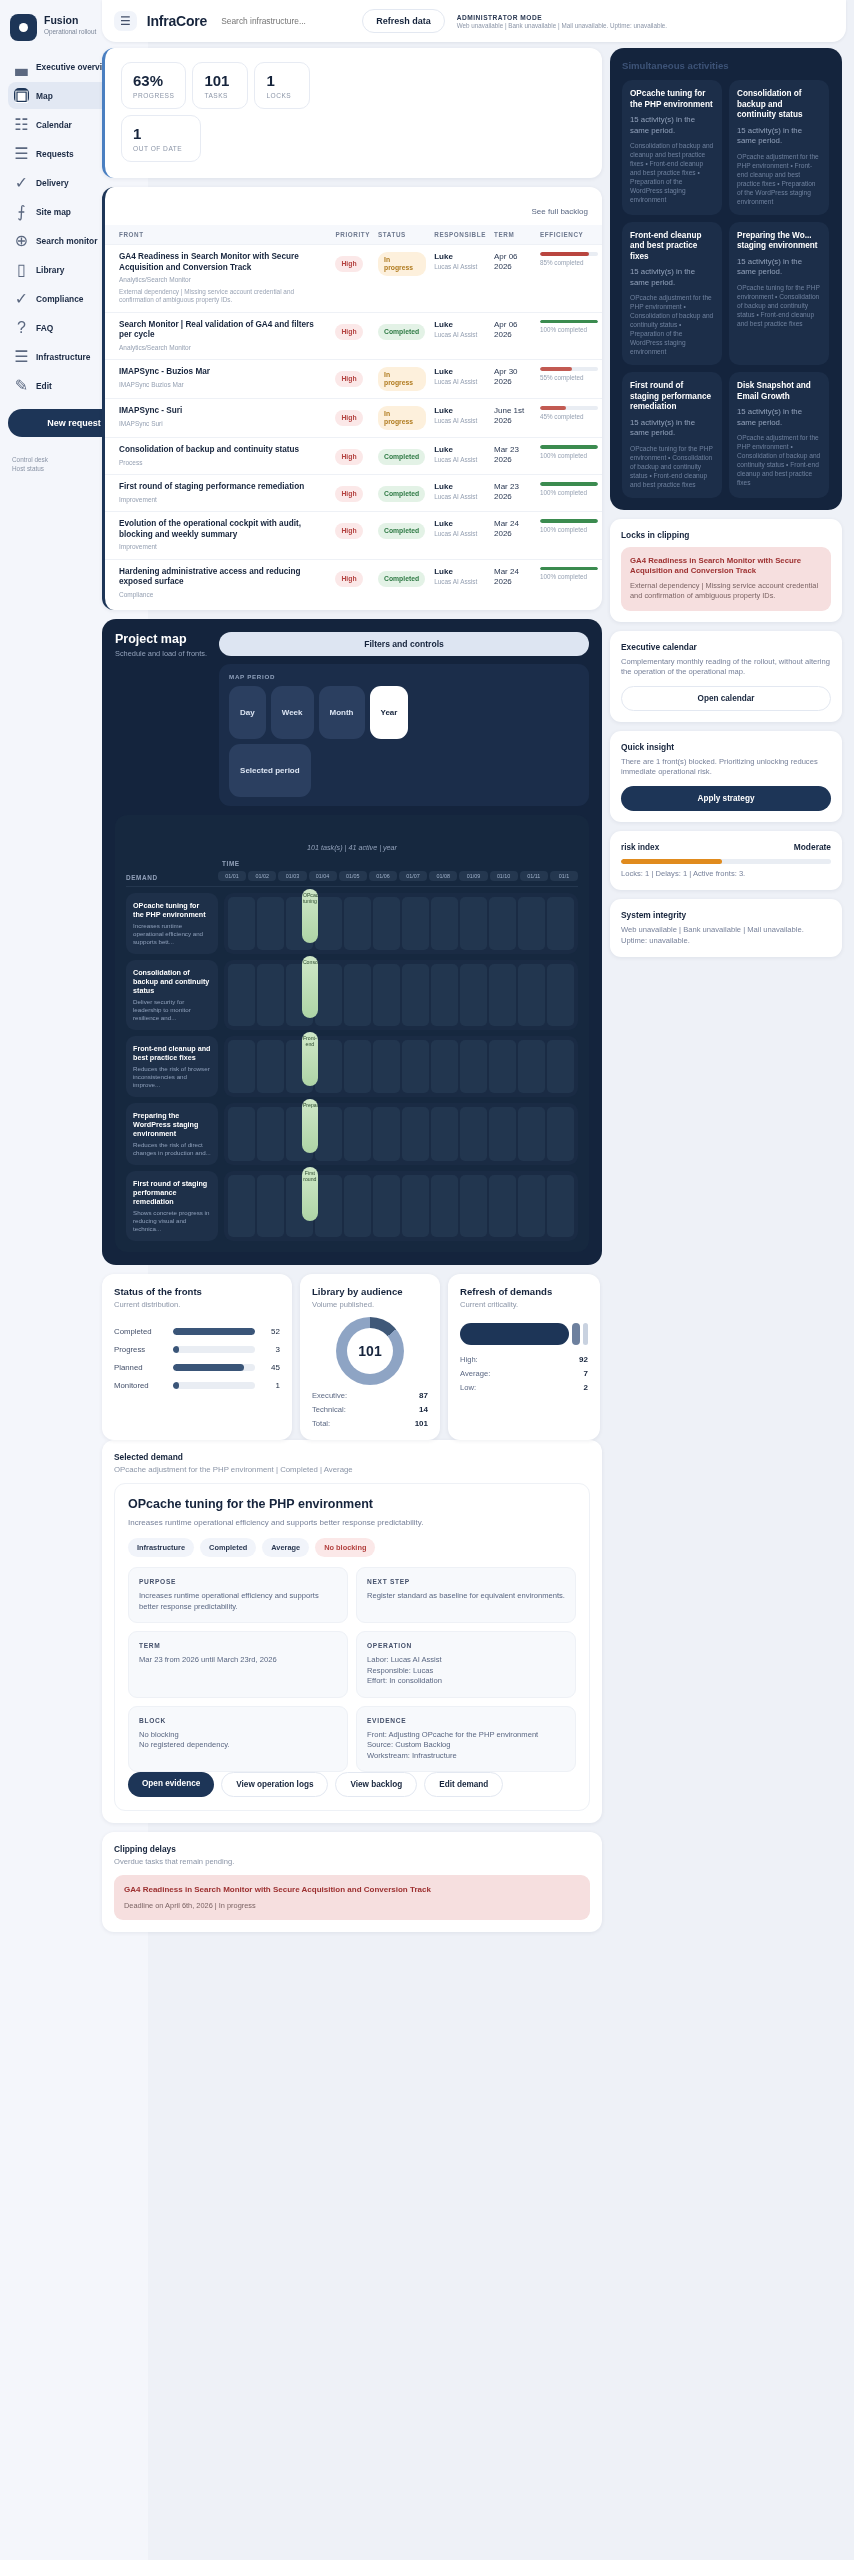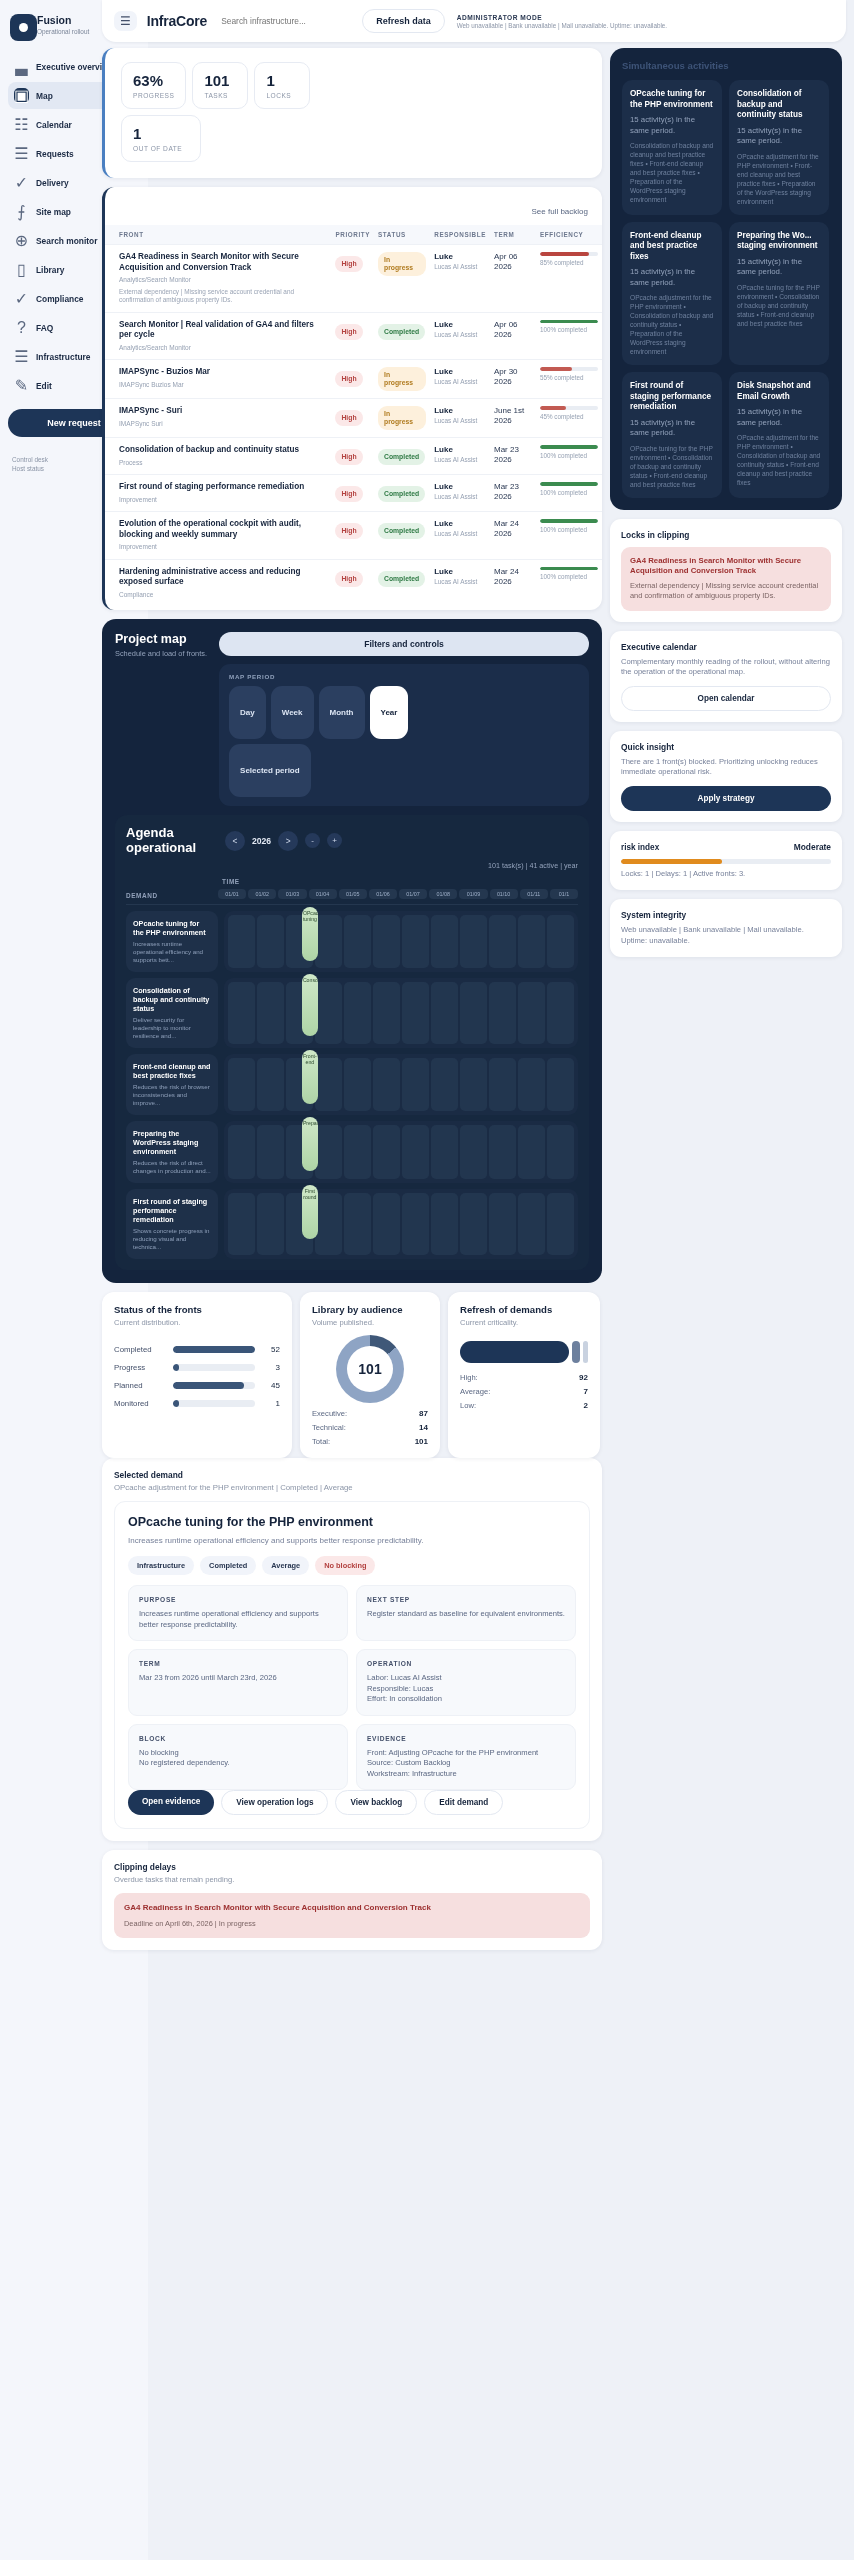--- a/index.html
+++ b/index.html
@@ -9,21 +9,21 @@
     font-family: "Liberation Sans", sans-serif;
     color: #1b2a44;
   }
   body { position: relative; width: 854px; min-height: 2560px; overflow-x: hidden; }
 
   
   .sidebar {
     position: absolute; left: 0; top: 0; width: 148px; min-height: 2560px;
     background: #f4f6fb; padding: 10px 8px 10px 8px; z-index: 1;
   }
-  .brand { display: flex; align-items: flex-start; padding: 4px 2px 12px 2px; }
+  .brand { display: flex; gap: 7px; align-items: flex-start; padding: 4px 2px 12px 2px; }
   .brand-logo {
     width: 27px; height: 27px; border-radius: 8px; background: #1d3557;
     flex: none; display: flex; align-items: center; justify-content: center;
   }
   .brand-logo .dot { width: 9px; height: 9px; border-radius: 50%; background: #fff; }
   .brand-txt .bn { font-size: 10.5px; font-weight: bold; color: #16243c; line-height: 12px; }
   .brand-txt .bs { font-size: 6.4px; color: #7b8699; line-height: 8.4px; margin-top: 2px; }
 
   .nav-item {
     display: flex; align-items: center; gap: 7px; padding: 6px 6px;
@@ -144,21 +144,21 @@
   .pbtn { background: #2b3f60; color: #dbe4f2; border-radius: 11px; padding: 22px 11px; font-size: 8px; font-weight: bold; cursor: pointer; }
   .pbtn.on { background: #fff; color: #16243c; }
   .pbtn.wide { margin-top: 5px; }
 
   .agenda { background: #16283f; border-radius: 12px; padding: 11px; margin-top: 9px; }
   .agenda-head { display: flex; gap: 7px; align-items: center; }
   .agenda-head h3 { font-size: 13px; font-weight: bold; color: #fff; line-height: 14.5px; max-width: 92px; }
   .rnd { width: 20px; height: 20px; border-radius: 50%; background: #25395a; display: flex; align-items: center; justify-content: center; font-size: 8.4px; color: #cfd9ea; cursor: pointer; }
   .rnd.sm { width: 15px; height: 15px; font-size: 8px; }
   .yr { font-size: 8.6px; font-weight: bold; color: #e4eaf5; }
-  .agenda-meta { font-size: 7.2px; color: #93a2bb; text-align: right; margin-top: 6px; }
+  .agenda-meta { font-size: 7.2px; color: #93a2bb; text-align: center; margin-top: 17px; font-style: italic; }
   .gantt-hd2 { display: flex; align-items: flex-end; border-bottom: 1px solid #24374f; padding-bottom: 5px; margin-top: 8px; }
   .gcol-lbl { width: 92px; flex: none; font-size: 6.4px; letter-spacing: .6px; color: #93a2bb; font-weight: bold; }
   .gtime { flex: 1; }
   .gtime .tt { font-size: 6.4px; letter-spacing: .6px; color: #93a2bb; font-weight: bold; padding-left: 4px; }
   .gticks { display: flex; gap: 2px; margin-top: 4px; }
   .gtick { flex: 1; background: #24374f; border-radius: 4px; font-size: 5.4px; color: #9fb0c9; text-align: center; padding: 2px 0; white-space: nowrap; overflow: hidden; }
 
   .grow { display: flex; gap: 6px; margin-top: 6px; }
   .gcard { width: 92px; flex: none; background: #1e3049; border-radius: 9px; padding: 8px 7px; }
   .gcard .gt { font-size: 7.2px; font-weight: bold; color: #fff; line-height: 9px; }
@@ -553,28 +553,20 @@
                   <div class="pbtn">Week</div>
                   <div class="pbtn">Month</div>
                   <div class="pbtn on">Year</div>
                 </div>
               <div class="pbtn wide" style="display:inline-block">Selected period</div>
             </div>
           </div>
         </div>
 
         <div class="agenda">
-          <div class="agenda-head">
-            <h3>Agenda operational</h3>
-            <div class="rnd">&lt;</div>
-            <div class="yr">2026</div>
-            <div class="rnd">&gt;</div>
-            <div class="rnd sm">-</div>
-            <div class="rnd sm">+</div>
-          </div>
           <div class="agenda-meta">101 task(s) | 41 active | year</div>
 
           <div class="gantt-hd2">
             <div class="gcol-lbl">DEMAND</div>
             <div class="gtime">
               <div class="tt">TIME</div>
               <div class="gticks" id="gticks">
                   <div class="gtick">01/01</div>
                   <div class="gtick">01/02</div>
                   <div class="gtick">01/03</div>

